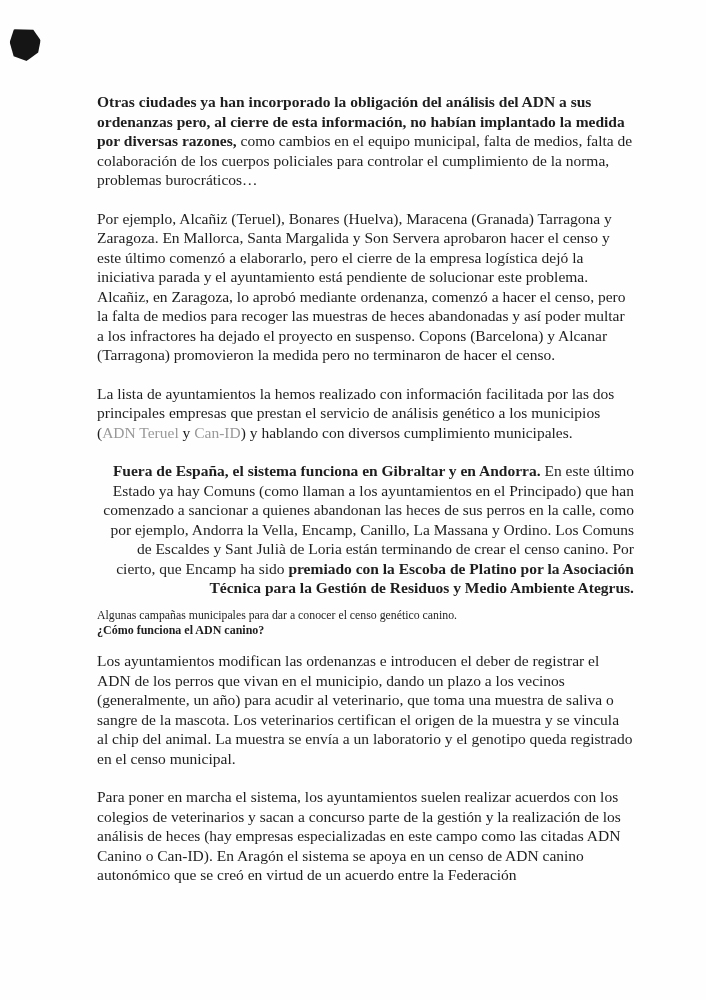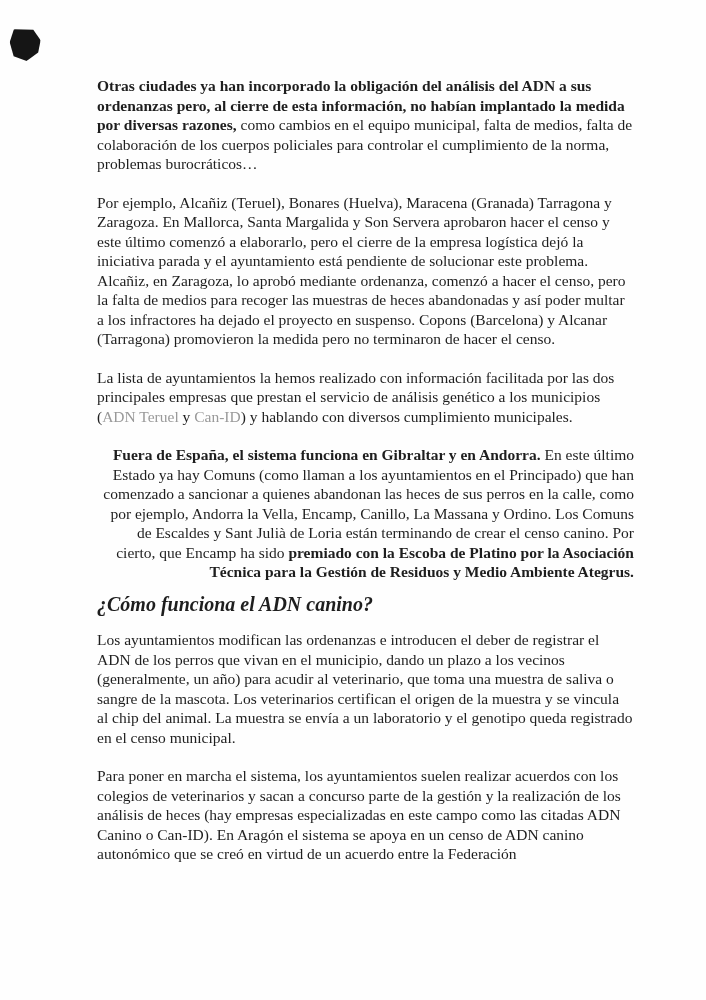--- a/index.html
+++ b/index.html
@@ -22,21 +22,21 @@
     top: 28px;
     width: 31px;
     height: 33px;
     background: #151515;
     clip-path: polygon(18% 0%, 80% 8%, 100% 42%, 88% 78%, 48% 100%, 8% 82%, 0% 38%);
     transform: rotate(-6deg);
   }
   .content {
     position: absolute;
     left: 97px;
-    top: 76px;
+    top: 92px;
     width: 537px;
     font-size: 15.5px;
     line-height: 1.26;
     text-align: left;
   }
   .content p {
     margin: 0 0 19px 0;
   }
   b, .bold {
     font-weight: bold;
@@ -52,43 +52,43 @@
     font-size: 11.8px;
     line-height: 1.2;
     margin: 0 0 1px 0 !important;
   }
   .section-heading {
     font-size: 16px;
     font-weight: bold;
     margin: 0 0 16px 0 !important;
   }
   .question-heading {
-    font-size: 20px;
+    font-size: 12px;
     font-weight: bold;
     margin: 0 0 13px 0 !important;
-    font-style: italic;
   }
 </style>
 </head>
 <body>
 
 <div class="page">
 
   <div class="scan-mark"></div>
 
   <div class="content">
 
     <p><b>Otras ciudades ya han incorporado la obligación del análisis del ADN a sus ordenanzas pero, al cierre de esta información, no habían implantado la medida por diversas razones,</b><span> como cambios en el equipo municipal, falta de medios, falta de colaboración de los cuerpos policiales para controlar el cumplimiento de la norma, problemas burocráticos…</span></p>
 
     <p>Por ejemplo, Alcañiz (Teruel), Bonares (Huelva), Maracena (Granada) Tarragona y Zaragoza. En Mallorca, Santa Margalida y Son Servera aprobaron hacer el censo y este último comenzó a elaborarlo, pero el cierre de la empresa logística dejó la iniciativa parada y el ayuntamiento está pendiente de solucionar este problema. Alcañiz, en Zaragoza, lo aprobó mediante ordenanza, comenzó a hacer el censo, pero la falta de medios para recoger las muestras de heces abandonadas y así poder multar a los infractores ha dejado el proyecto en suspenso. Copons (Barcelona) y Alcanar (Tarragona) promovieron la medida pero no terminaron de hacer el censo.</p>
 
     <p><span>La lista de ayuntamientos la hemos realizado con información facilitada por las dos principales empresas que prestan el servicio de análisis genético a los municipios (</span><span class="link">ADN Teruel</span><span> y </span><span class="link">Can-ID</span><span>) y hablando con diversos cumplimiento municipales.</span></p>
 
     <p class="paragraph-abroad"><b>Fuera de España, el sistema funciona en Gibraltar y en Andorra.</b><span> En este último Estado ya hay Comuns (como llaman a los ayuntamientos en el Principado) que han comenzado a sancionar a quienes abandonan las heces de sus perros en la calle, como por ejemplo, Andorra la Vella, Encamp, Canillo, La Massana y Ordino. Los Comuns de Escaldes y Sant Julià de Loria están terminando de crear el censo canino. Por cierto, que Encamp ha sido </span><b>premiado con la Escoba de Platino por la Asociación Técnica para la Gestión de Residuos y Medio Ambiente Ategrus.</b></p>
 
+    <p class="photo-caption">Algunas campañas municipales para dar a conocer el censo genético canino.</p>
 
 
     <p class="question-heading">¿Cómo funciona el ADN canino?</p>
 
     <p>Los ayuntamientos modifican las ordenanzas e introducen el deber de registrar el ADN de los perros que vivan en el municipio, dando un plazo a los vecinos (generalmente, un año) para acudir al veterinario, que toma una muestra de saliva o sangre de la mascota. Los veterinarios certifican el origen de la muestra y se vincula al chip del animal. La muestra se envía a un laboratorio y el genotipo queda registrado en el censo municipal.</p>
 
     <p>Para poner en marcha el sistema, los ayuntamientos suelen realizar acuerdos con los colegios de veterinarios y sacan a concurso parte de la gestión y la realización de los análisis de heces (hay empresas especializadas en este campo como las citadas ADN Canino o Can-ID). En Aragón el sistema se apoya en un censo de ADN canino autonómico que se creó en virtud de un acuerdo entre la Federación</p>
 
   </div>
 </div>

